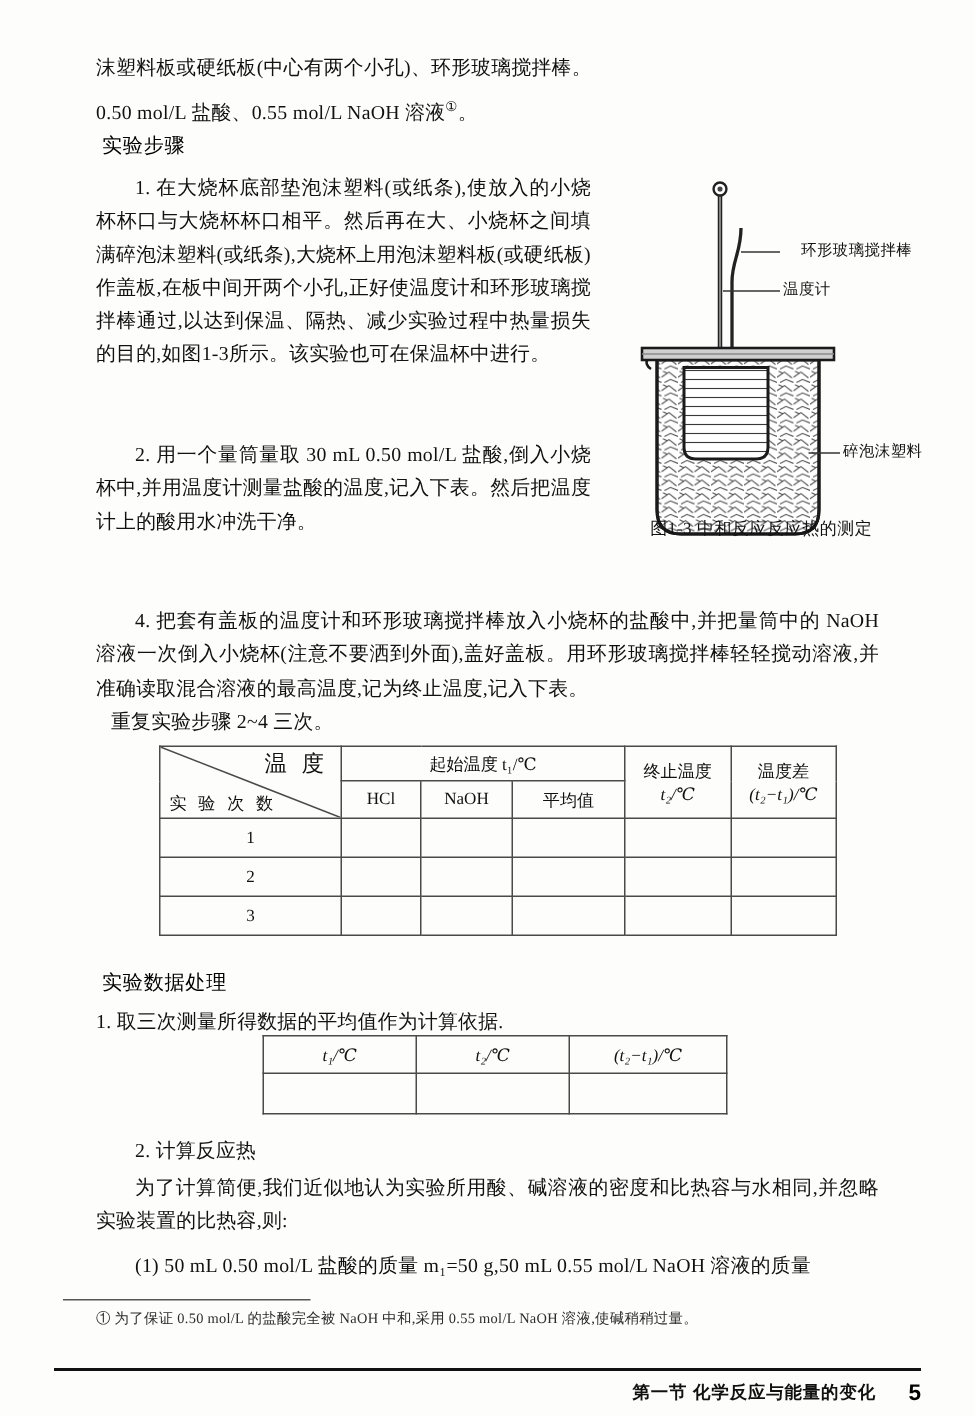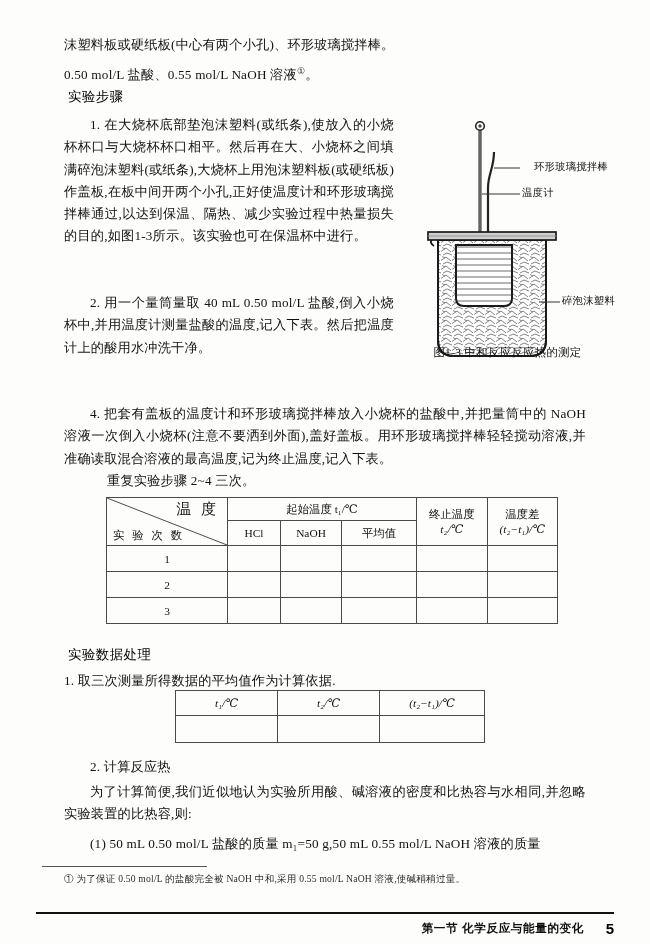--- a/index.html
+++ b/index.html
@@ -199,26 +199,26 @@
   <div class="para" style="left:64px; top:34px; width:490px;">沫塑料板或硬纸板(中心有两个小孔)、环形玻璃搅拌棒。</div>
 
   <div class="para" style="left:64px; top:60px; width:490px;">
     <span class="lat">0.50 mol/L 盐酸、0.55 mol/L NaOH 溶液</span><span class="supnote">①</span><span>。</span>
   </div>
 
   <div class="bold-head" style="left:68px; top:88px;">实验步骤</div>
 
   <div class="para indent" style="left:64px; top:114px; width:330px;">1. 在大烧杯底部垫泡沫塑料(或纸条),使放入的小烧杯杯口与大烧杯杯口相平。然后再在大、小烧杯之间填满碎泡沫塑料(或纸条),大烧杯上用泡沫塑料板(或硬纸板)作盖板,在板中间开两个小孔,正好使温度计和环形玻璃搅拌棒通过,以达到保温、隔热、减少实验过程中热量损失的目的,如图1-3所示。该实验也可在保温杯中进行。</div>
 
-  <div class="para indent" style="left:64px; top:292px; width:330px;">2. 用一个量筒量取 40 mL 0.50 mol/L 盐酸,倒入小烧杯中,并用温度计测量盐酸的温度,记入下表。然后把温度计上的酸用水冲洗干净。</div>
+  <div class="para indent" style="left:64px; top:292px; width:330px;">2. 用一个量筒量取 30 mL 0.50 mol/L 盐酸,倒入小烧杯中,并用温度计测量盐酸的温度,记入下表。然后把温度计上的酸用水冲洗干净。</div>
 
 
   <div class="para indent" style="left:64px; top:403px; width:522px;">4. 把套有盖板的温度计和环形玻璃搅拌棒放入小烧杯的盐酸中,并把量筒中的 NaOH 溶液一次倒入小烧杯(注意不要洒到外面),盖好盖板。用环形玻璃搅拌棒轻轻搅动溶液,并准确读取混合溶液的最高温度,记为终止温度,记入下表。</div>
 
-  <div class="para indent" style="left:81px; top:470px; width:400px;">重复实验步骤 2~4 三次。</div>
+  <div class="para indent" style="left:48px; top:470px; width:400px;">重复实验步骤 2~4 三次。</div>
 
   <div id="figure-block">
     <svg width="196" height="258" viewBox="0 0 196 258">
       <defs>
         <pattern id="foamPat" width="11" height="9" patternUnits="userSpaceOnUse">
           <rect width="11" height="9" fill="#ffffff"></rect>
           <path d="M0 4.5 L5 1 L10 5 M2 8 L6 6 L11 8 M1 0.5 L4 2" stroke="#4c4c4c" stroke-width="0.7" fill="none"></path>
         </pattern>
         <pattern id="waterPat" width="10" height="6" patternUnits="userSpaceOnUse">
           <rect width="10" height="6" fill="#ffffff"></rect>

